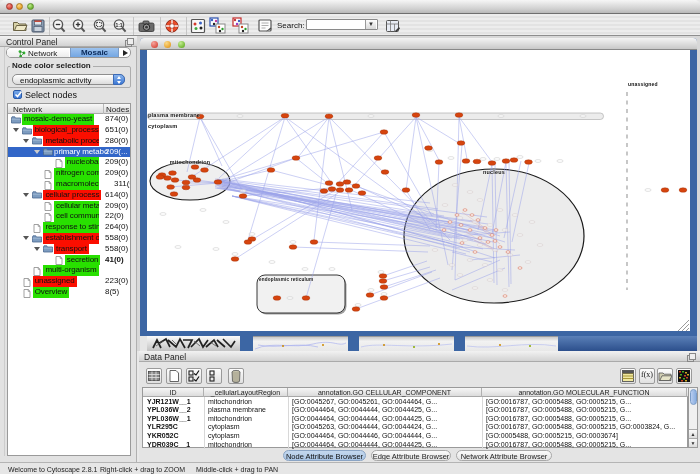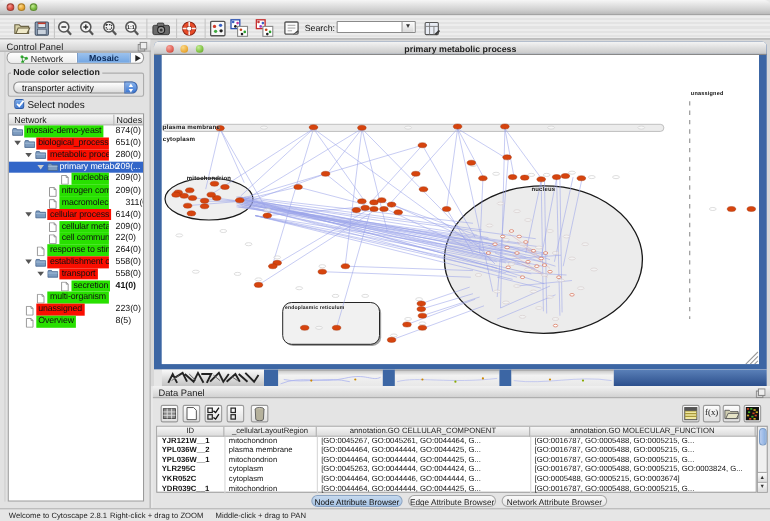--- a/index.html
+++ b/index.html
@@ -101,21 +101,20 @@
 </svg>
 
 <div class="abs" style="left:137px;top:36px;width:563px;height:315px;background:#d8d8d8;"></div>
 
 <div class="abs" style="left:140px;top:38px;width:557px;height:298px;background:#3c66a4;border-radius:4px 4px 0 0;"></div>
 
 <div class="abs" style="left:140px;top:38px;width:557px;height:12px;background:linear-gradient(#f4f4f4,#c8c8c8);border-radius:4px 4px 0 0;border-bottom:1px solid #888;">
   <div class="abs" style="left:11px;top:2.5px;width:7px;height:7px;border-radius:50%;background:radial-gradient(circle at 35% 30%,#f7a59c,#dd5a4e 65%,#b33327);"></div>
   <div class="abs" style="left:24px;top:2.5px;width:7px;height:7px;border-radius:50%;background:radial-gradient(circle at 35% 30%,#fbd988,#eaa834 65%,#c2821d);"></div>
   <div class="abs" style="left:38px;top:2.5px;width:7px;height:7px;border-radius:50%;background:radial-gradient(circle at 35% 30%,#c4ec94,#79bd3c 65%,#5b9427);"></div>
-  <div class="abs" style="left:0;top:1.5px;width:557px;text-align:center;font-size:8px;font-weight:bold;color:#222;">primary metabolic process</div>
 </div>
 
 <div class="abs" style="left:147px;top:50px;width:543px;height:281px;background:#fff;"></div>
 <svg class="abs" style="left:147px;top:50px;" width="543" height="281" viewBox="0 0 543 281">
     <rect x="0.5" y="63.0" width="456" height="6.5" rx="3.2" fill="#ececec" stroke="#b0b0b0" stroke-width="0.7"></rect>
     <ellipse cx="347" cy="186" rx="90" ry="67" fill="#ececec" stroke="#1a1a1a" stroke-width="1.2"></ellipse>
     <ellipse cx="43" cy="131" rx="40" ry="19" fill="#efefef" stroke="#1a1a1a" stroke-width="1.1"></ellipse>
     <rect x="111.5" y="226.5" width="88" height="38" rx="8" fill="#a0a0a0"></rect>
     <rect x="110" y="225" width="88" height="38" rx="8" fill="#f1f1f1" stroke="#222" stroke-width="0.9"></rect>
     <line x1="480" y1="42" x2="480" y2="240" stroke="#999" stroke-width="1.1" stroke-dasharray="4 4.5"></line>
@@ -434,21 +433,21 @@
   </svg>
   <div class="abs" style="left:21px;top:1.2px;font-size:8px;color:#222;">Network</div>
   <div class="abs" style="left:63px;top:0;width:49px;height:10.5px;background:linear-gradient(#9cc2ee,#6aa0e0);border-left:1px solid #7a9cc8;border-right:1px solid #7a9cc8;"></div>
   <div class="abs" style="left:63px;top:0;width:49px;text-align:center;font-size:8px;line-height:10.5px;font-weight:bold;color:#0a2a5a;">Mosaic</div>
   <div class="abs" style="left:116px;top:2.2px;width:0;height:0;border-top:3.2px solid transparent;border-bottom:3.2px solid transparent;border-left:5px solid #222;"></div>
 </div>
 
 <div class="abs" style="left:7px;top:66px;width:124px;height:22px;border:1px solid #adadad;border-radius:2px;"></div>
 <div class="abs" style="left:10px;top:61px;background:#e2e2e2;padding:0 2px;font-size:8px;font-weight:bold;color:#222;">Node color selection</div>
 <div class="abs" style="left:12px;top:74px;width:113px;height:10.5px;background:linear-gradient(#ffffff,#dcdcdc);border:1px solid #8e8e8e;border-radius:5px;">
-  <div class="abs" style="left:7px;top:1px;font-size:8px;color:#111;">transporter activity</div>
+  <div class="abs" style="left:7px;top:1px;font-size:8px;color:#111;">endoplasmic activity</div>
   <div class="abs" style="right:-1px;top:-1px;width:12px;height:10.5px;background:linear-gradient(#8ab4ec,#3d78d4);border-radius:0 5px 5px 0;border:1px solid #3a6ab8;">
     <div class="abs" style="left:3px;top:1px;width:0;height:0;border-left:2.5px solid transparent;border-right:2.5px solid transparent;border-bottom:3px solid #fff;"></div>
     <div class="abs" style="left:3px;top:5.5px;width:0;height:0;border-left:2.5px solid transparent;border-right:2.5px solid transparent;border-top:3px solid #fff;"></div>
   </div>
 </div>
 <div class="abs" style="left:13px;top:90px;width:8.5px;height:8.5px;background:linear-gradient(#7aaae8,#3a78d8);border:1px solid #2a5aa8;border-radius:2px;">
   <svg class="abs" style="left:0px;top:-1px;" width="9" height="9" viewBox="0 0 9 9">
       <path d="M1.5 4.5 L3.5 6.5 L7.5 1.5" fill="none" stroke="#fff" stroke-width="1.6"></path>
     </svg>
 </div>

